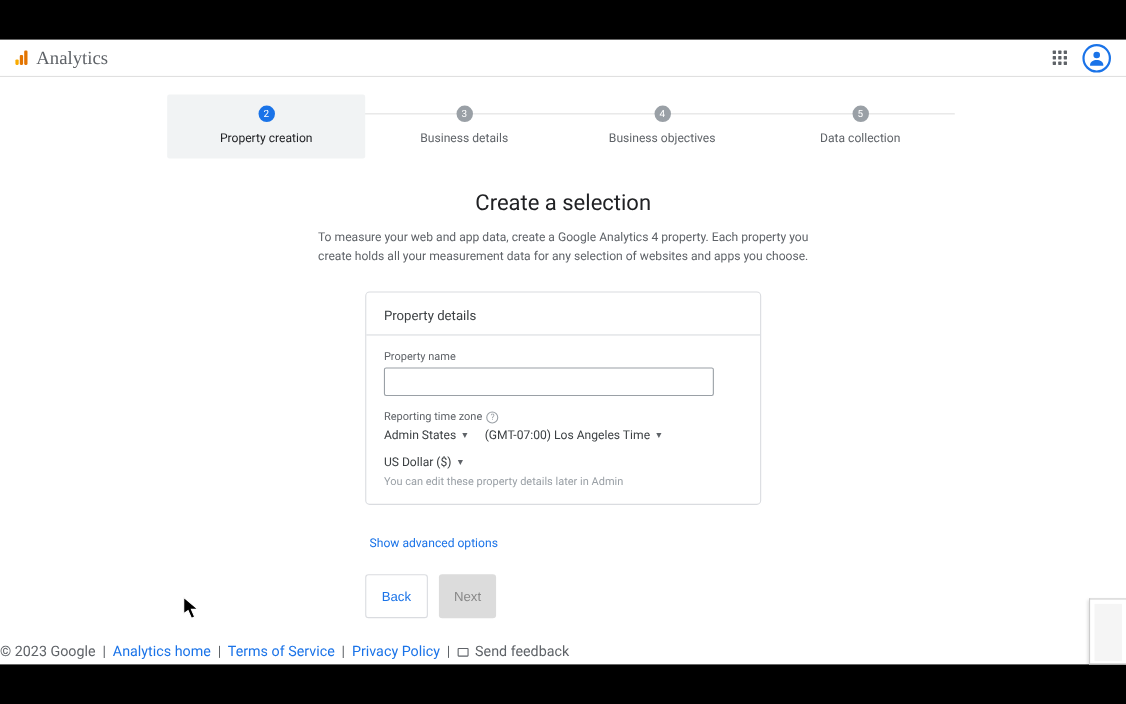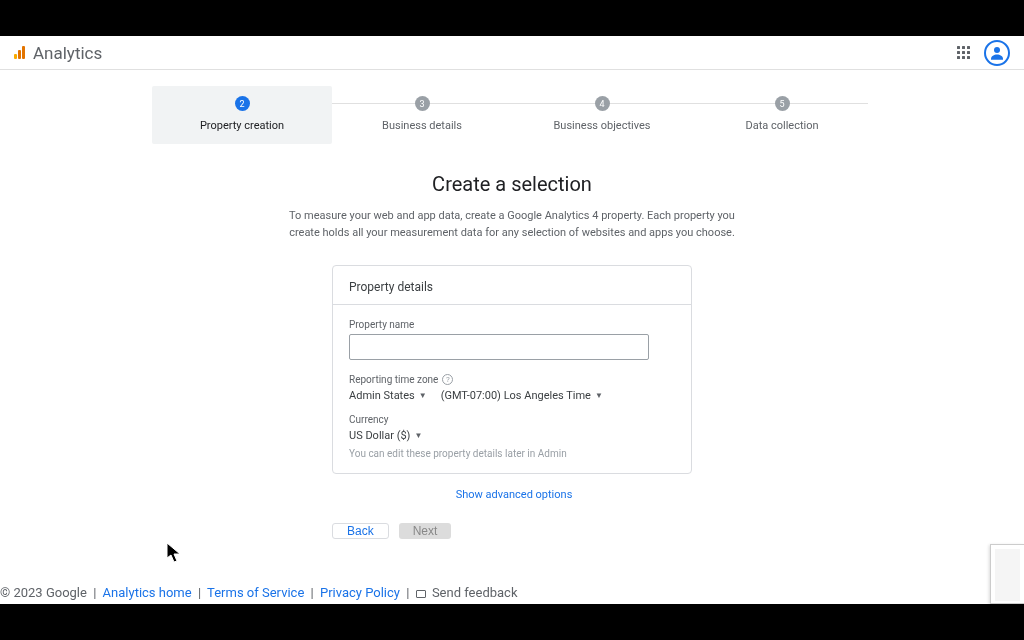--- a/index.html
+++ b/index.html
@@ -1,18 +1,18 @@
 <!DOCTYPE html>
 <html><head>
 <meta charset="utf-8">
 <style>
 * { box-sizing: border-box; margin: 0; padding: 0; }
 body { font-family: 'Google Sans', Roboto, Arial, sans-serif; background: #000; width: 1024px; height: 640px; overflow: hidden; position: relative; }
 .app-window { position: absolute; top: 36px; left: 0; right: 0; bottom: 36px; background: #fff; }
-.header { height: 34px; display: flex; align-items: center; padding: 0 14px; border-bottom: 1px solid #e0e0e0; justify-content: space-between; }
+.header { height: 34px; display: flex; align-items: center; padding: 0 14px; border-bottom: 1px solid #e0e0e0; justify-content: space-between; font-family: Liberation Serif, serif; }
 .header-left { display: flex; align-items: center; gap: 8px; }
 .logo-icon { display: flex; align-items: flex-end; gap: 1px; }
 .logo-bar1 { width: 3px; height: 5px; background: #f9ab00; border-radius: 1px; }
 .logo-bar2 { width: 3px; height: 9px; background: #e37400; border-radius: 1px; }
 .logo-bar3 { width: 3px; height: 13px; background: #e37400; border-radius: 1px; }
 .brand { font-size: 17px; color: #5f6368; font-weight: 400; }
 .header-right { display: flex; align-items: center; gap: 14px; }
 .apps-icon { display: grid; grid-template-columns: repeat(3, 3px); grid-template-rows: repeat(3, 3px); gap: 2px; }
 .apps-dot { background: #5f6368; border-radius: 0.5px; }
 .avatar { width: 26px; height: 26px; border-radius: 50%; border: 2px solid #1a73e8; display: flex; align-items: center; justify-content: center; }
@@ -33,23 +33,23 @@
 .card { width: 360px; margin: 24px auto 0 auto; border: 1px solid #dadce0; border-radius: 4px; text-align: left; }
 .card-header { padding: 14px 16px 10px 16px; border-bottom: 1px solid #dadce0; font-size: 12px; color: #3c4043; }
 .card-body { padding: 14px 16px 14px 16px; }
 .field-label { font-size: 10px; color: #5f6368; margin-bottom: 4px; display: flex; align-items: center; gap: 4px; }
 .help-icon { display: inline-flex; width: 11px; height: 11px; border: 1px solid #9aa0a6; border-radius: 50%; align-items: center; justify-content: center; font-size: 8px; color: #9aa0a6; }
 .text-input { width: 300px; height: 26px; border: 1px solid #9aa0a6; border-radius: 2px; padding: 0 6px; font-size: 12px; margin-bottom: 14px; }
 .dropdown-row { display: flex; gap: 14px; margin-bottom: 12px; }
 .dropdown { font-size: 11px; color: #3c4043; display: flex; align-items: center; gap: 4px; cursor: pointer; }
 .caret { font-size: 8px; color: #5f6368; }
 .hint { font-size: 10px; color: #9aa0a6; margin-top: 6px; }
-.advanced { font-size: 11px; color: #1a73e8; margin: 14px 0 0 336px; text-align: center; width: 360px; margin-left: auto; margin-right: auto; padding-left: 4px; cursor: pointer; }
+.advanced { font-size: 11px; color: #1a73e8; margin: 28px 0 0 336px; text-align: left; width: 360px; margin-left: auto; margin-right: auto; padding-left: 4px; cursor: pointer; }
 .buttons { width: 360px; margin: 22px auto 0 auto; text-align: left; display: flex; gap: 10px; }
-.btn { height: 16px; padding: 0 14px; font-size: 12px; border-radius: 3px; border: none; cursor: pointer; }
+.btn { height: 40px; padding: 0 14px; font-size: 12px; border-radius: 3px; border: none; cursor: pointer; }
 .btn-back { background: #fff; border: 1px solid #dadce0; color: #1a73e8; }
 .btn-next { background: #dcdcdc; color: #888; }
 .footer { position: absolute; bottom: 4px; left: 0; right: 0; text-align: left; font-size: 13px; color: #5f6368; }
 .footer a { color: #1a73e8; text-decoration: none; }
 .footer .sep { margin: 0 3px; color: #5f6368; }
 .feedback-icon { display: inline-block; width: 10px; height: 8px; border: 1px solid #5f6368; border-radius: 1px; margin-right: 3px; position: relative; vertical-align: middle; }
 .thumbnail { position: absolute; bottom: 36px; right: 0; width: 34px; height: 60px; background: #fff; border: 1px solid #ccc; border-right: none; box-shadow: -1px 1px 3px rgba(0,0,0,0.15); }
 .thumbnail-inner { margin: 4px; height: 52px; background: #f5f5f5; }
 .cursor { position: absolute; left: 166px; bottom: 76px; pointer-events: none; z-index: 99; }
 </style>
@@ -124,21 +124,20 @@
           <div class="dropdown">
             <span>Admin States</span>
               <span class="caret">▼</span>
           </div>
           <div class="dropdown">
             <span>(GMT-07:00) Los Angeles Time</span>
               <span class="caret">▼</span>
           </div>
         </div>
 
-        <div class="field-label">Currency</div>
         <div class="dropdown">
           <span>US Dollar ($)</span>
             <span class="caret">▼</span>
         </div>
 
         <div class="hint">You can edit these property details later in Admin</div>
       </div>
     </div>
 
     <div class="advanced">Show advanced options</div>

